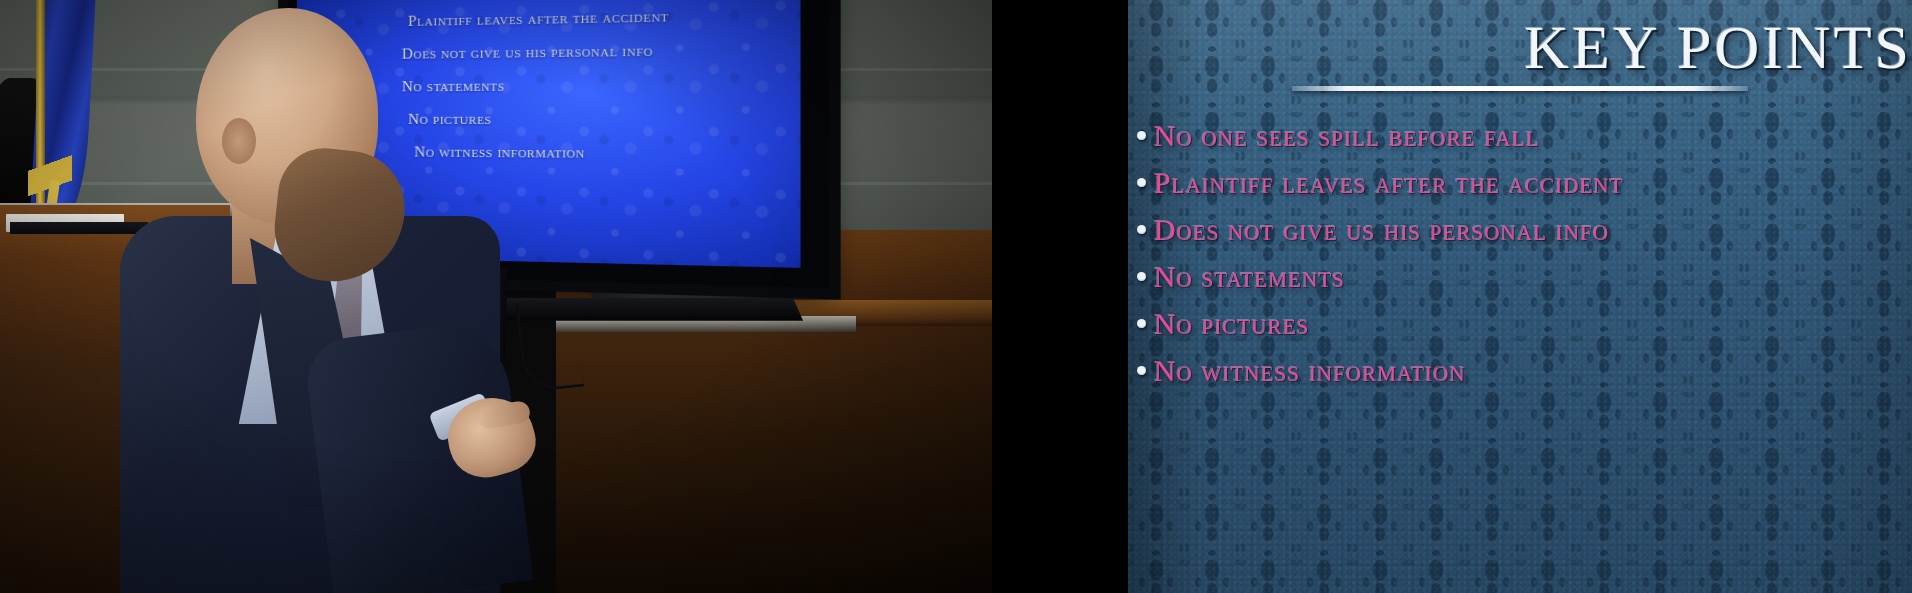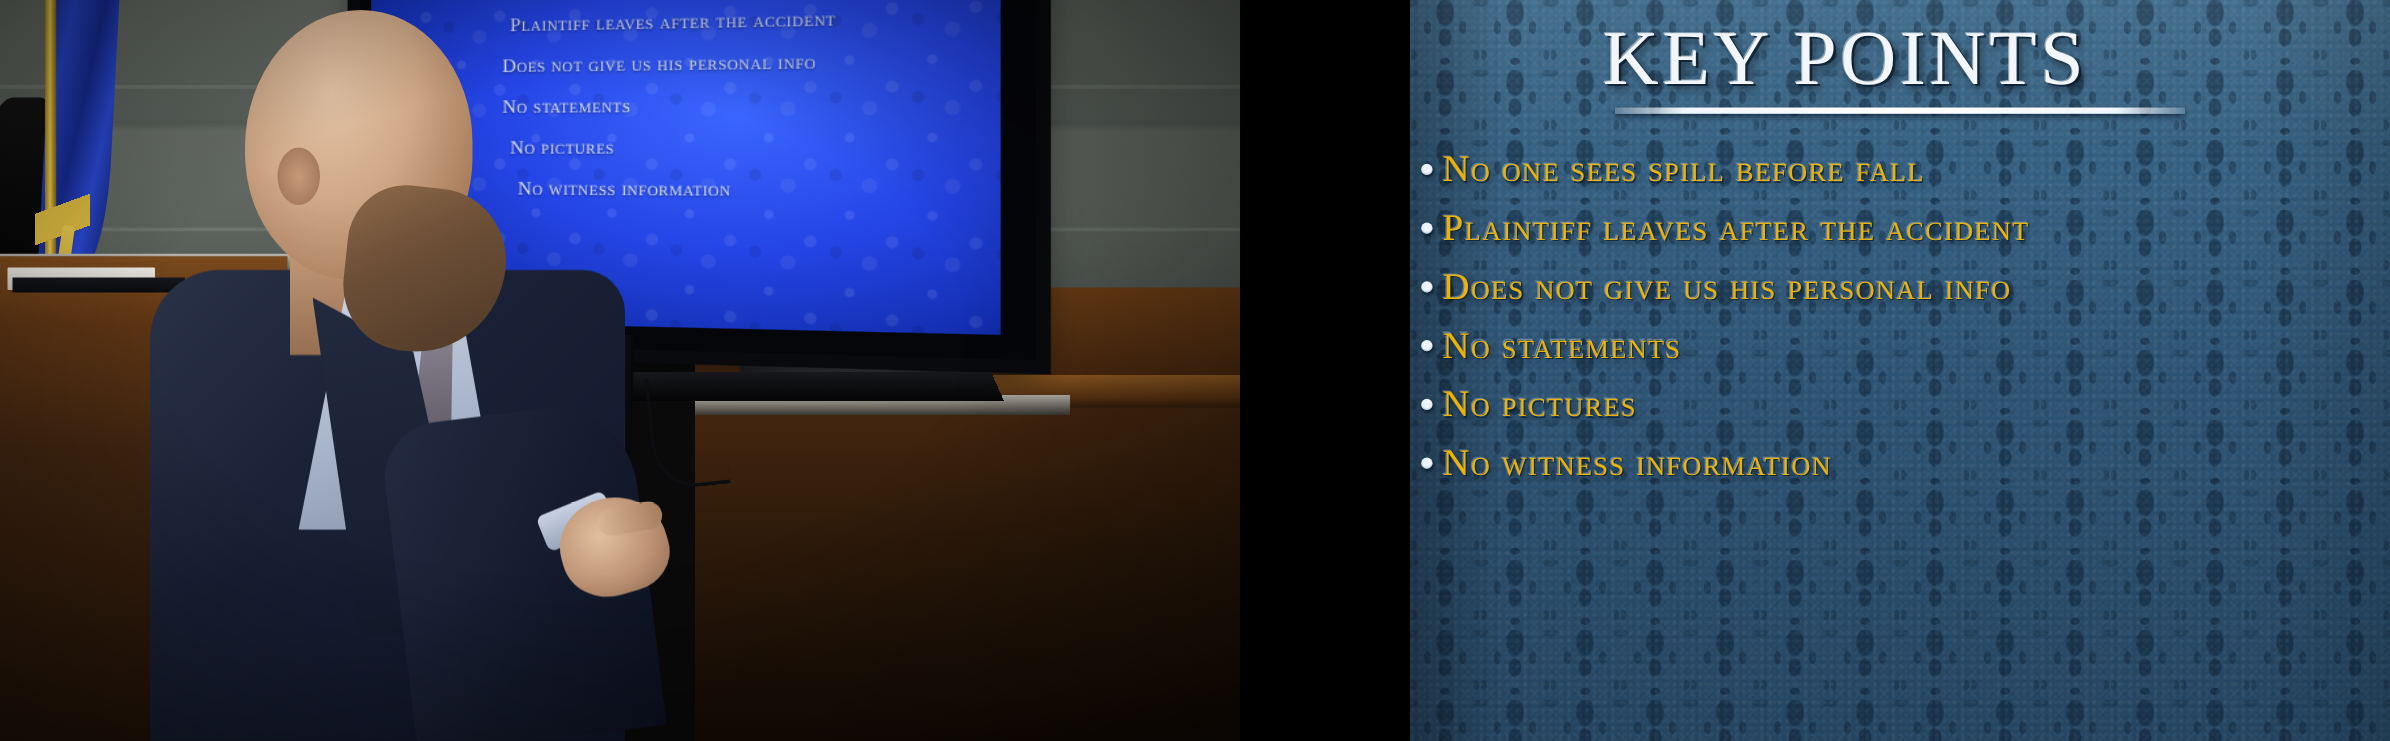--- a/index.html
+++ b/index.html
@@ -288,21 +288,21 @@
   .bullet-dot i {
     display:block; width:9px; height:9px; border-radius:50%;
     background:#eef4fb;
     box-shadow:1px 2px 3px rgba(6,20,36,.8), inset 0 -1px 1px rgba(160,180,200,.6);
   }
   .bullet-text {
     font-family:"Liberation Serif","DejaVu Serif",serif;
     font-size:30px;
     letter-spacing:1.1px;
     font-variant:small-caps;
-    color:#eab308;
+    color:#ec4899;
     white-space:nowrap;
     text-shadow:
       1px 1px 0 rgba(12,30,48,.72),
       -1px -1px 0 rgba(255,255,255,.30),
       2px 3px 5px rgba(0,0,0,.5);
   }
 </style>
 </head>
 <body>
 
@@ -364,21 +364,21 @@
   </div>
 
   <div id="gap"></div>
 
   <div id="slide-panel">
     <div id="damask"></div>
     <div id="slide-shade"></div>
   </div>
 
   <div id="slide-content">
-    <div id="slide-title" style="left:1084px;right:0;width:784px;">KEY POINTS</div>
+    <div id="slide-title" style="left:1128px;right:0;width:784px;text-align:right;">KEY POINTS</div>
     <div id="title-underline"></div>
 
     <div id="bullets" style="left:1128px;width:784px;">
       <div class="bullet-row">
         <span class="bullet-dot">
             <i></i>
           </span>
         <span class="bullet-text">No one sees spill before fall</span>
       </div>
       <div class="bullet-row">

